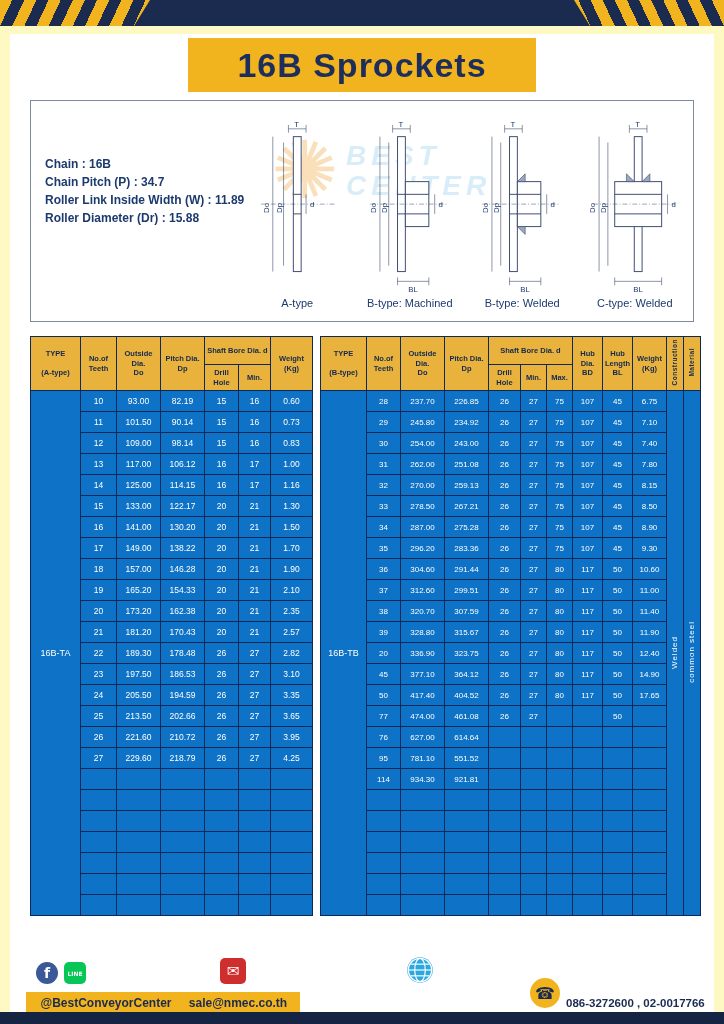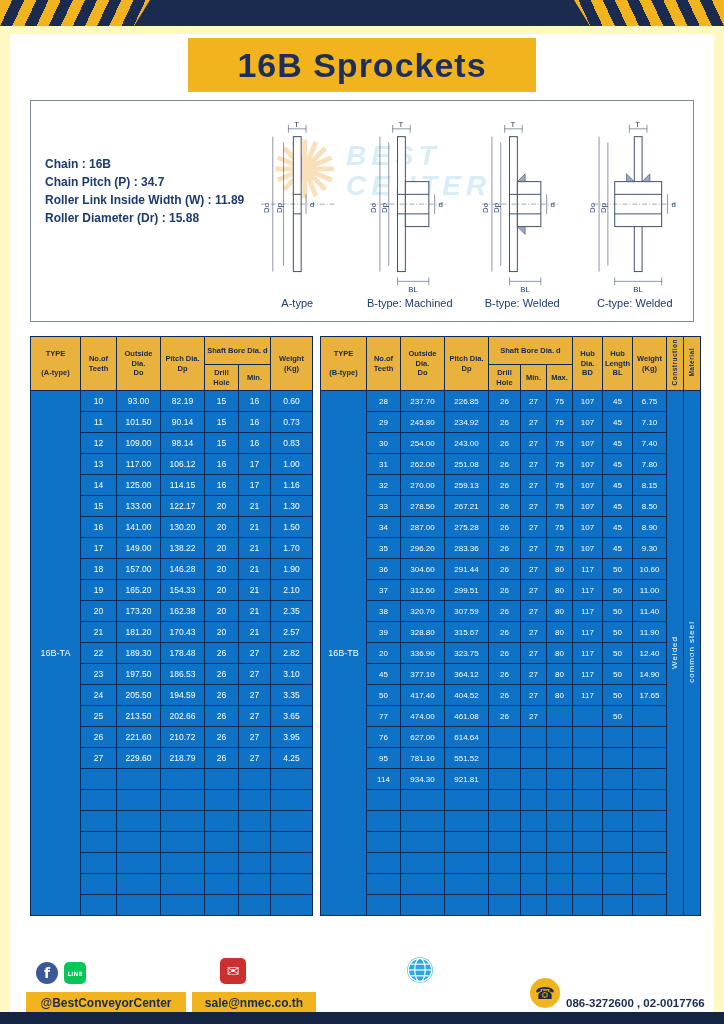--- a/index.html
+++ b/index.html
@@ -55,21 +55,21 @@
   .table-b td { font-size: 8px; }
   .type-cell { font-size: 9px !important; font-weight: normal; }
   .vtext { writing-mode: vertical-rl; transform: rotate(180deg); display: inline-block; line-height: 1; }
   th .vtext { font-size: 6.5px; letter-spacing: 0.5px; }
   td.vert-cell .vtext { font-size: 8px; letter-spacing: 1px; }
 
   
   .fseg { position: absolute; top: 992px; height: 22px; background: #f2b41e; display: flex;
     align-items: center; justify-content: center; font-weight: bold; font-size: 12px; color: #1a2b4f; }
   .seg1 { left: 10px; width: 160px; margin-left: 16px; }
-  .seg2 { left: 192px; width: 124px; text-align: right; }
+  .seg2 { left: 176px; width: 124px; text-align: right; }
   .seg3 { left: 306px; width: 218px; }
   .phone-text { position: absolute; left: 566px; top: 992px; height: 22px; line-height: 22px;
     font-weight: bold; font-size: 11.5px; color: #1a2b4f; white-space: nowrap; }
   .ficon { position: absolute; display: flex; align-items: center; justify-content: center;
     color: #fff; font-family: "DejaVu Sans", sans-serif; }
   .f-fb { left: 36px; top: 962px; width: 22px; height: 22px; border-radius: 50%;
     background: #3b5998; font-size: 14px; font-weight: bold; }
   .f-line { left: 64px; top: 962px; width: 22px; height: 22px; border-radius: 5px;
     background: #06c755; font-size: 6px; font-weight: bold; }
   .f-mail { left: 220px; top: 958px; width: 26px; height: 26px; border-radius: 5px;

